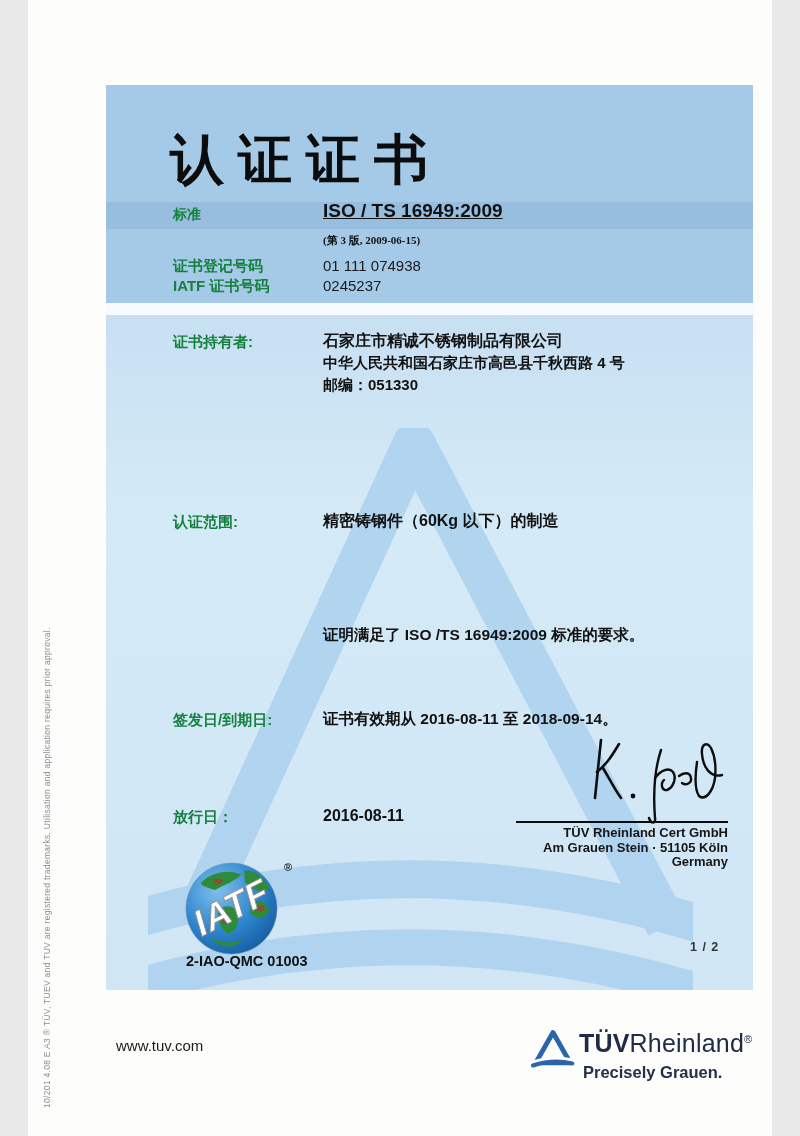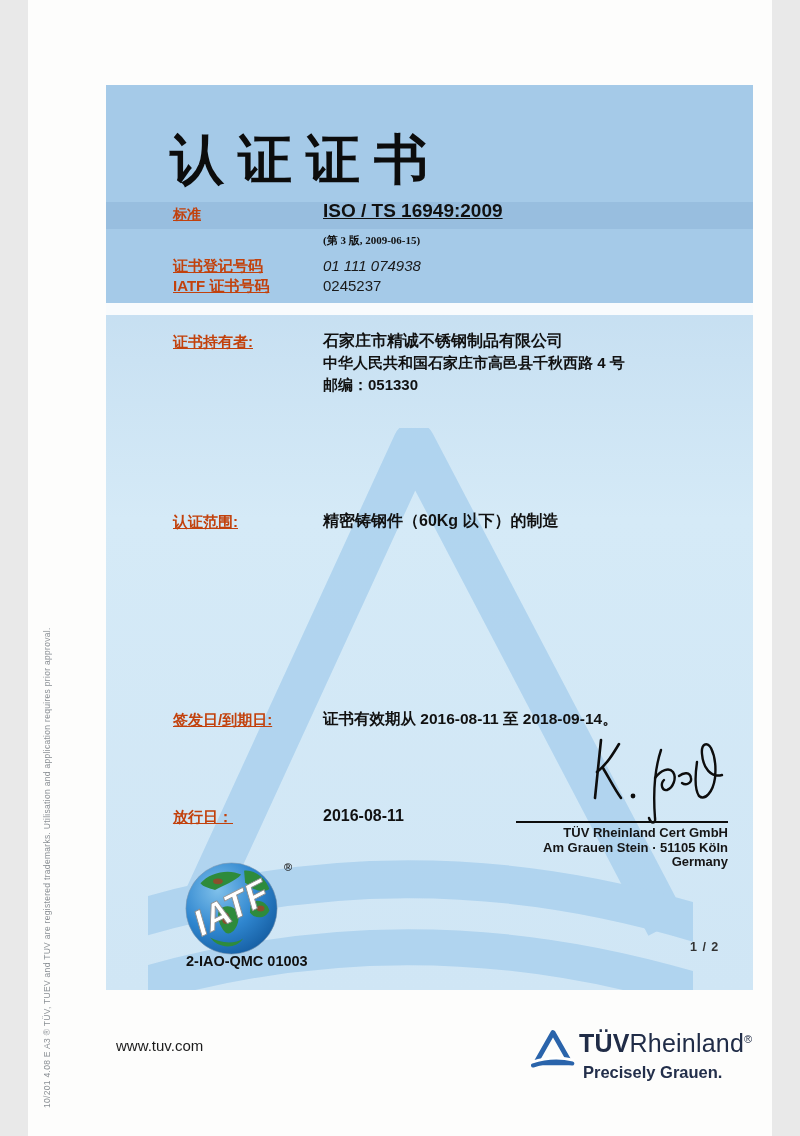--- a/index.html
+++ b/index.html
@@ -20,26 +20,26 @@
     position:absolute;left:78px;top:85px;width:647px;height:905px;
     overflow:hidden;background:linear-gradient(180deg,#b7d4ec 0%,#d5eaf7 48%,#d0e6f5 100%);
   }
   .panel-header{position:absolute;left:0;top:0;width:647px;height:218px;background:#a5cae8;}
   .std-band{position:absolute;left:0;top:117px;width:647px;height:27px;background:rgba(35,90,150,0.10);}
   .panel-gap{position:absolute;left:0;top:218px;width:647px;height:12px;background:#f8fbfd;}
   .watermark{position:absolute;left:42px;top:343px;width:545px;height:600px;opacity:.8;}
   
   .t{position:absolute;white-space:nowrap;}
   .title{left:142px;top:124px;font-size:54px;font-weight:bold;letter-spacing:14px;color:#0c0c0c;}
-  .lab{font-size:15px;font-weight:700;color:#c2410c;text-decoration:underline;}
+  .lab{font-size:15px;font-weight:700;color:#15803d;}
   .val{font-size:15px;font-weight:500;color:#1a1a1a;}
   .std-label{left:145px;top:206px;font-size:14px;}
   .std-value{left:295px;top:200px;font-size:19px;font-weight:700;text-decoration:underline;}
   .std-edition{left:295px;top:233px;font-size:11px;font-weight:700;font-family:Liberation Serif, serif;}
-  .reg-label{left:145px;top:257px;} .reg-value{left:295px;top:257px;font-style:italic;}
+  .reg-label{left:145px;top:257px;} .reg-value{left:295px;top:257px;}
   .iatf-label{left:145px;top:277px;} .iatf-value{left:295px;top:277px;}
   .holder-label{left:145px;top:333px;}
   .holder-name{left:295px;top:331px;font-size:16px;font-weight:700;}
   .holder-address{left:295px;top:354px;font-size:15px;font-weight:600;}
   .holder-postal{left:295px;top:376px;font-size:15px;font-weight:600;}
   .holder-note{left:295px;top:410px;font-size:15px;font-weight:700;}
   .scope-label{left:145px;top:513px;}
   .scope-value{left:295px;top:511px;font-size:16px;font-weight:700;}
   .statement{left:295px;top:625px;font-size:15.5px;font-weight:700;}
   .validity-label{left:145px;top:711px;}
@@ -91,20 +91,21 @@
   <div class="t lab iatf-label">IATF 证书号码</div>
   <div class="t val iatf-value">0245237</div>
 
   <div class="t lab holder-label">证书持有者:</div>
   <div class="t holder-name">石家庄市精诚不锈钢制品有限公司</div>
   <div class="t holder-address">中华人民共和国石家庄市高邑县千秋西路 4 号</div>
   <div class="t holder-postal">邮编：051330</div>
 
   <div class="t lab scope-label">认证范围:</div>
   <div class="t scope-value">精密铸钢件（60Kg 以下）的制造</div>
+  <div class="t statement">证明满足了 ISO /TS 16949:2009 标准的要求。</div>
 
   <div class="t lab validity-label">签发日/到期日:</div>
   <div class="t validity-value">证书有效期从 2016-08-11 至 2018-09-14。</div>
   <div class="t lab release-label">放行日：</div>
   <div class="t release-value">2016-08-11</div>
 
   <svg class="abs sig-svg" viewBox="0 0 140 90" xmlns="http://www.w3.org/2000/svg">
     <g fill="none" stroke="#0d0d0d" stroke-width="2.6" stroke-linecap="round">
       <path d="M10,64 C12,45 14,24 16,6"></path>
       <path d="M12,38 C22,30 28,20 34,10"></path>

